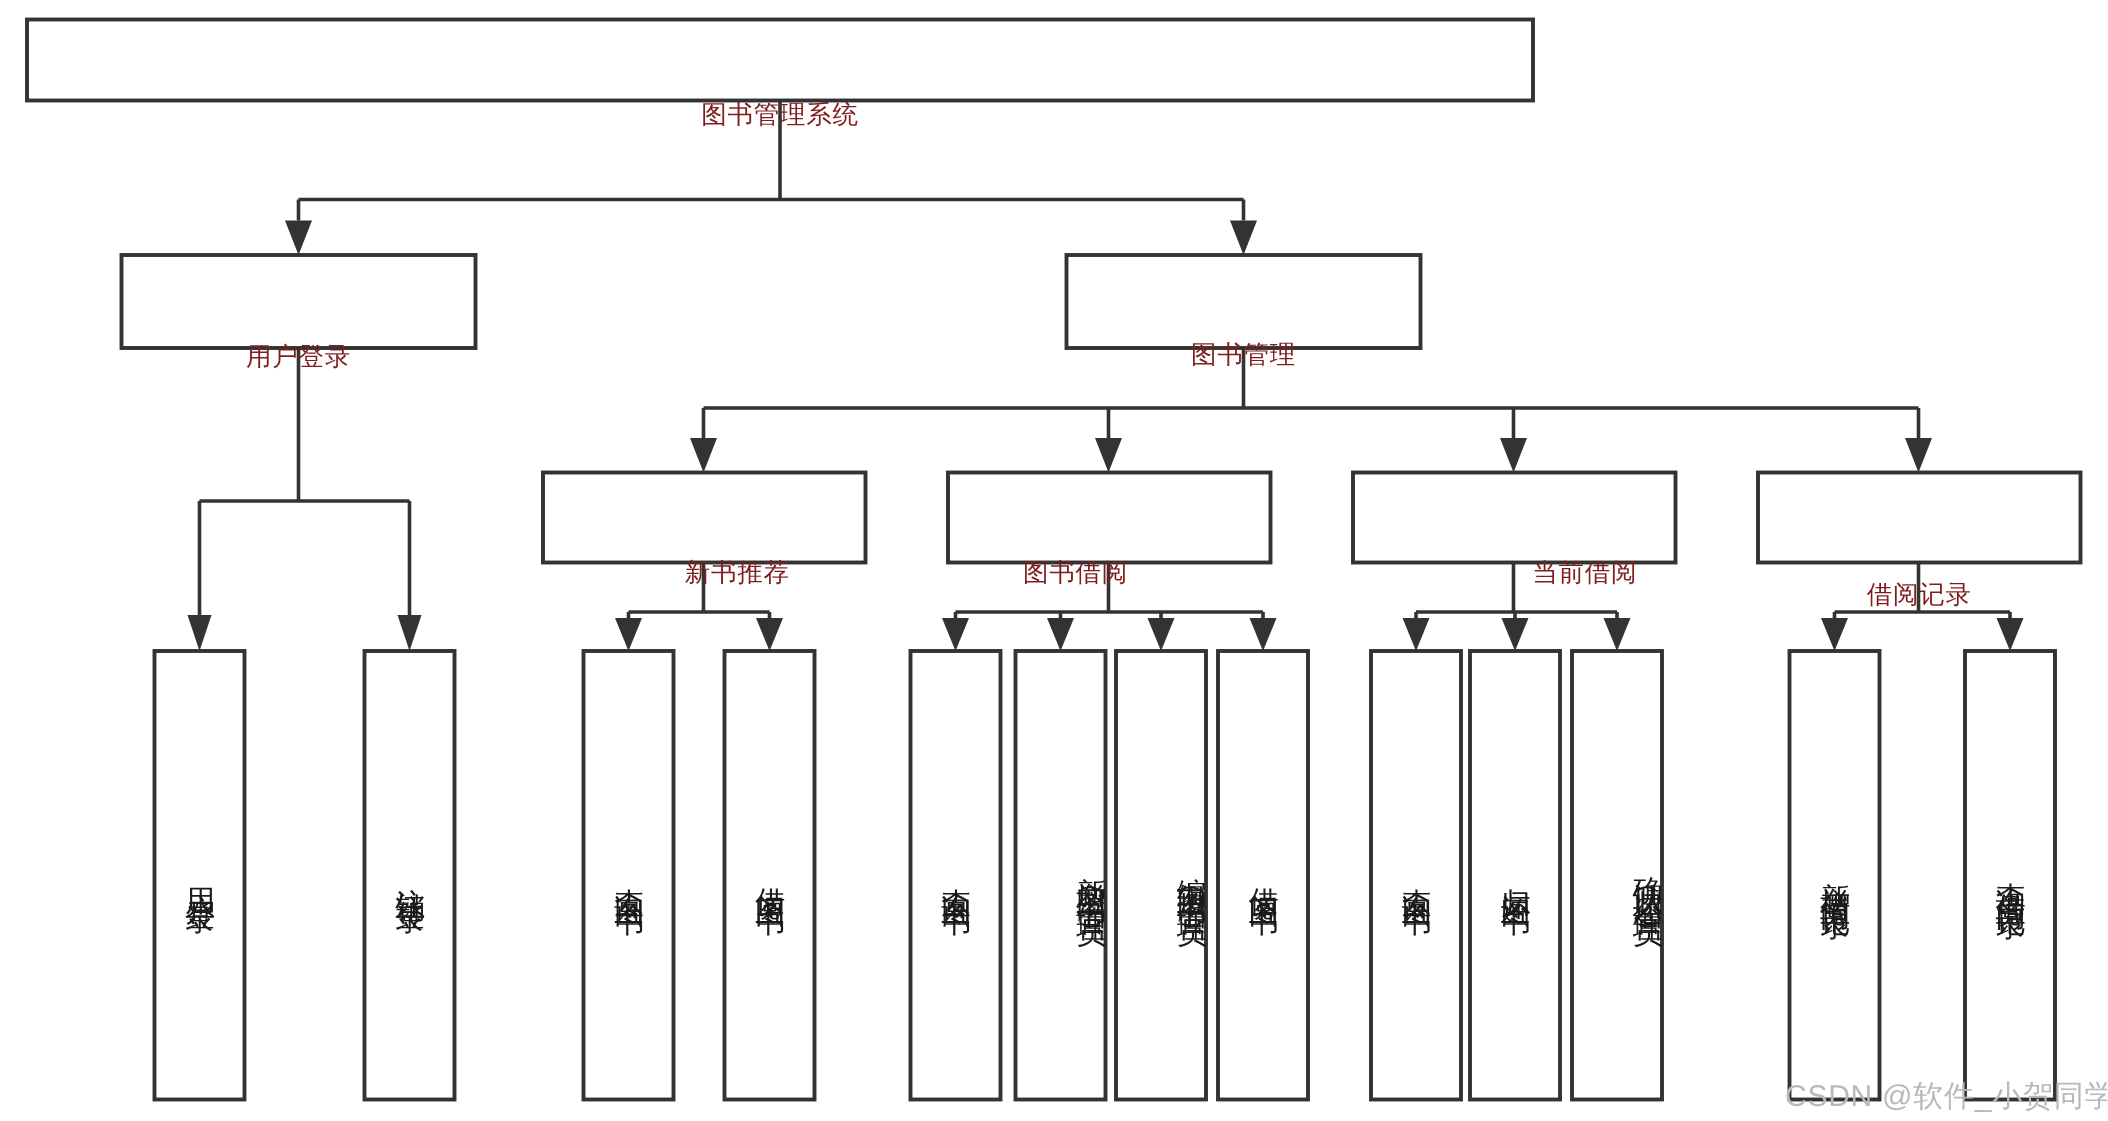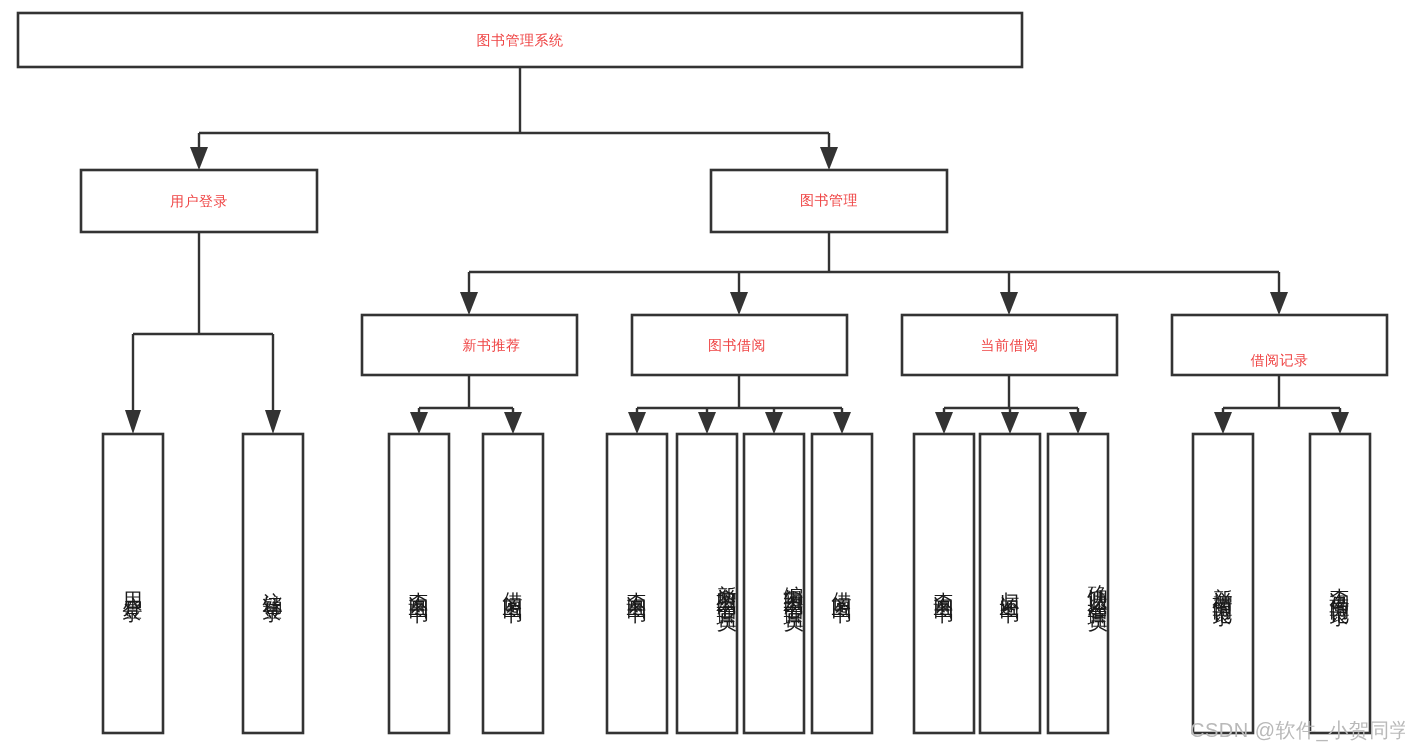--- a/index.html
+++ b/index.html
@@ -42,26 +42,27 @@
   }
   .arrow-head {
     fill: #333333;
     stroke: none;
   }
   .node-label {
     position: absolute;
     display: flex;
     align-items: center;
     justify-content: center;
-    color: #ef4444;
-    font-size: 14px;
+    color: #7f1d1d;
+    font-size: 17px;
     line-height: 1.15;
     letter-spacing: 0.5px;
     white-space: nowrap;
     pointer-events: none;
+    margin-top: 37px;
   }
   .leaf-label {
     position: absolute;
     display: flex;
     align-items: center;
     justify-content: center;
     color: #1a1a1a;
     font-size: 20px;
     writing-mode: vertical-rl;
     text-orientation: upright;
@@ -178,22 +179,22 @@
     <rect class="leaf-box" x="1193" y="434" width="60" height="299"></rect>
     <rect class="leaf-box" x="1310" y="434" width="60" height="299"></rect>
   </svg>
 
   <div class="node-label" style="left:18px; top:13px; width:1004px; height:54px;">图书管理系统</div>
 
   <div class="node-label" style="left:81px; top:170px; width:236px; height:62px;">用户登录</div>
   <div class="node-label" style="left:711px; top:170px; width:236px; height:60px;">图书管理</div>
 
   <div class="node-label" style="left:384px; top:315px; width:215px; height:60px;">新书推荐</div>
-  <div class="node-label" style="left:632px; top:315px; width:210px; height:60px;">图书借阅</div>
-  <div class="node-label" style="left:902px; top:315px; width:215px; height:60px;">当前借阅</div>
+  <div class="node-label" style="left:612px; top:315px; width:210px; height:60px;">图书借阅</div>
+  <div class="node-label" style="left:949px; top:315px; width:215px; height:60px;">当前借阅</div>
   <div class="node-label" style="left:1172px; top:330px; width:215px; height:60px;">借阅记录</div>
 
   <div class="leaf-label" style="left:103px; top:434px; width:60px; height:299px;">用户登录</div>
   <div class="leaf-label" style="left:243px; top:434px; width:60px; height:299px;">注销登录</div>
 
   <div class="leaf-label" style="left:389px; top:434px; width:60px; height:299px;">查询图书</div>
   <div class="leaf-label" style="left:483px; top:434px; width:60px; height:299px;">借阅图书</div>
 
   <div class="leaf-label" style="left:607px; top:434px; width:60px; height:299px;">查询图书</div>
   <div class="leaf-label align-top" style="left:677px; top:440px; width:60px; height:293px;">新增图书（管理员）</div>

